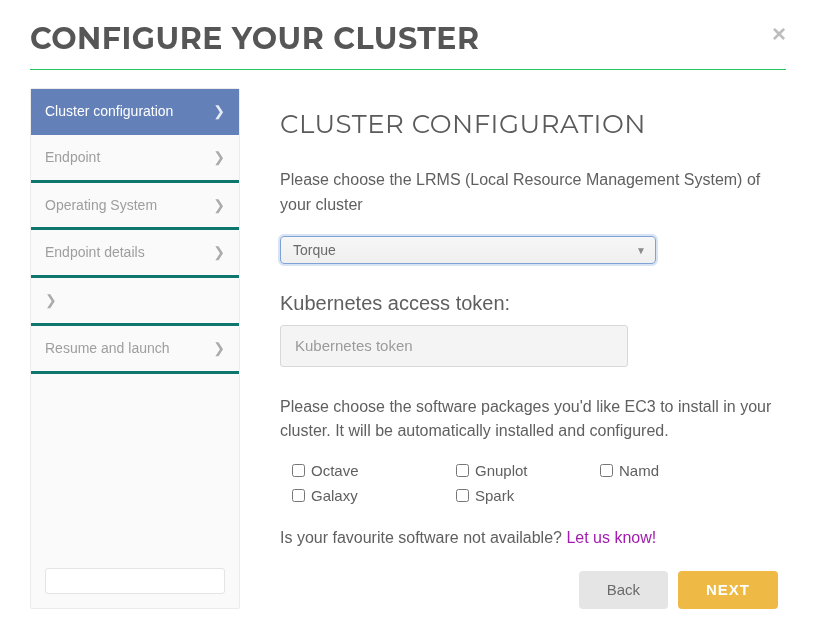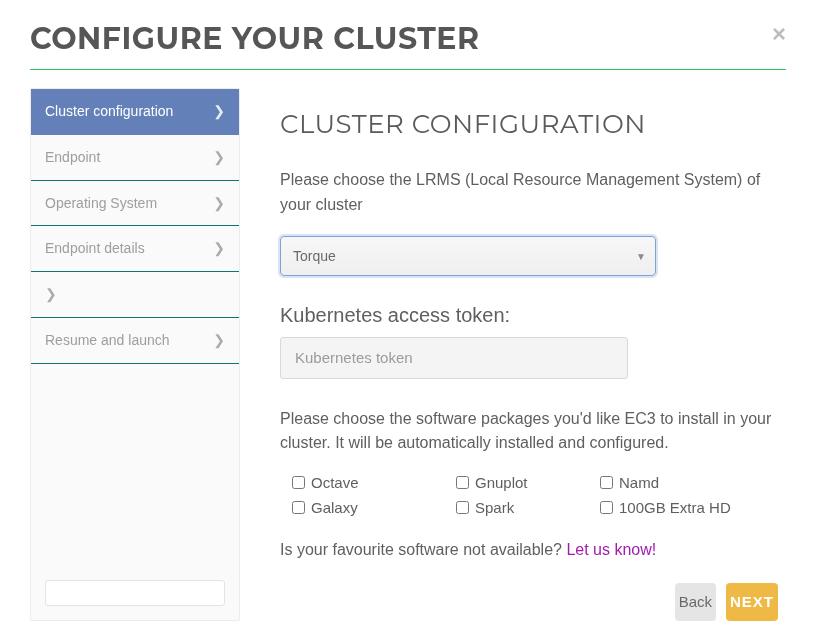--- a/index.html
+++ b/index.html
@@ -51,21 +51,21 @@
     display: flex;
     flex-direction: column;
   }
   .sidebar-item {
     display: flex;
     justify-content: space-between;
     align-items: center;
     padding: 14px 14px;
     font-size: 14px;
     color: #9e9e9e;
-    border-bottom: 1px solid #0f766e;
+    border-bottom: 3px solid #0f766e;
     cursor: pointer;
     line-height: 1.2;
   }
   .sidebar-item.active {
     background: #6380b9;
     color: #fff;
     border-bottom: 1px solid #6380b9;
   }
   .sidebar-item .chev {
     font-size: 14px;
@@ -99,21 +99,21 @@
     line-height: 1.55;
     margin: 0 0 18px 0;
   }
   .select-wrap {
     position: relative;
     width: 376px;
     margin-bottom: 28px;
   }
   .select {
     width: 100%;
-    height: 40px;
+    height: 28px;
     border: 1px solid #7ea2d6;
     border-radius: 4px;
     outline: 2px solid rgba(126,162,214,0.3);
     outline-offset: 0;
     background: linear-gradient(#f7f7f7,#efefef);
     padding: 0 28px 0 12px;
     font-size: 14px;
     color: #6a6a6a;
     display: flex;
     align-items: center;
@@ -173,21 +173,21 @@
     display: flex;
     justify-content: flex-end;
     gap: 10px;
     margin-top: 20px;
     padding-right: 0;
   }
   .btn {
     border: none;
     border-radius: 4px;
     height: 38px;
-    padding: 0 4px;
+    padding: 0 28px;
     font-size: 15px;
     cursor: pointer;
     font-family: inherit;
   }
   .btn-back {
     background: #e5e5e5;
     color: #6a6a6a;
   }
   .btn-next {
     background: #eeb944;
@@ -264,24 +264,20 @@
           <span>Namd</span>
         </label>
         <label class="cb">
           <input type="checkbox" style="">
           <span>Galaxy</span>
         </label>
         <label class="cb">
           <input type="checkbox" style="">
           <span>Spark</span>
         </label>
-        <label class="cb">
-          <input type="checkbox" style="">
-          <span>100GB Extra HD</span>
-        </label>
       </div>
 
       <p>
         <span>Is your favourite software not available? </span><a class="link">Let us know!</a>
       </p>
 
       <div class="footer">
         <button class="btn btn-back">Back</button>
         <button class="btn btn-next">NEXT</button>
       </div>

